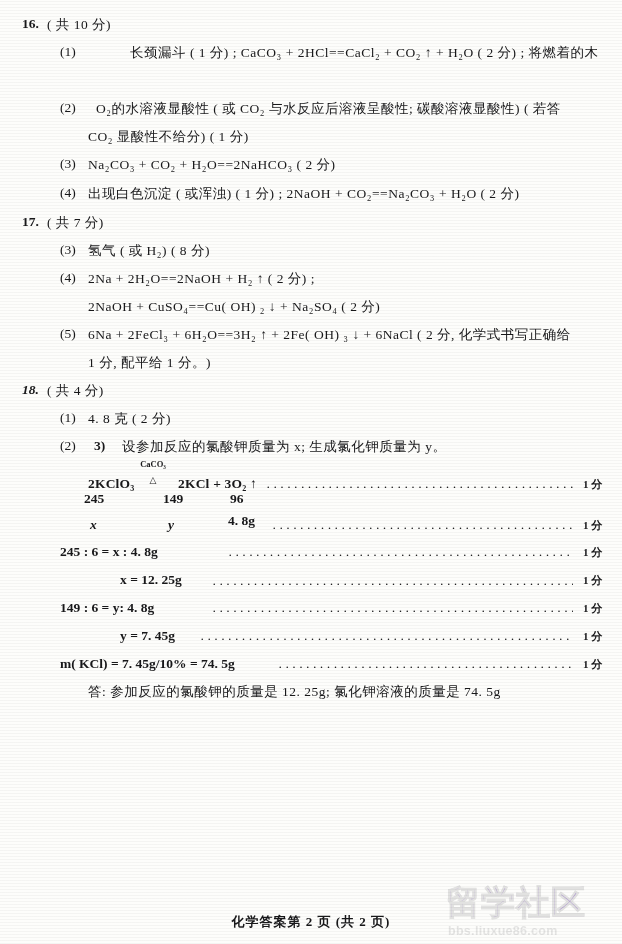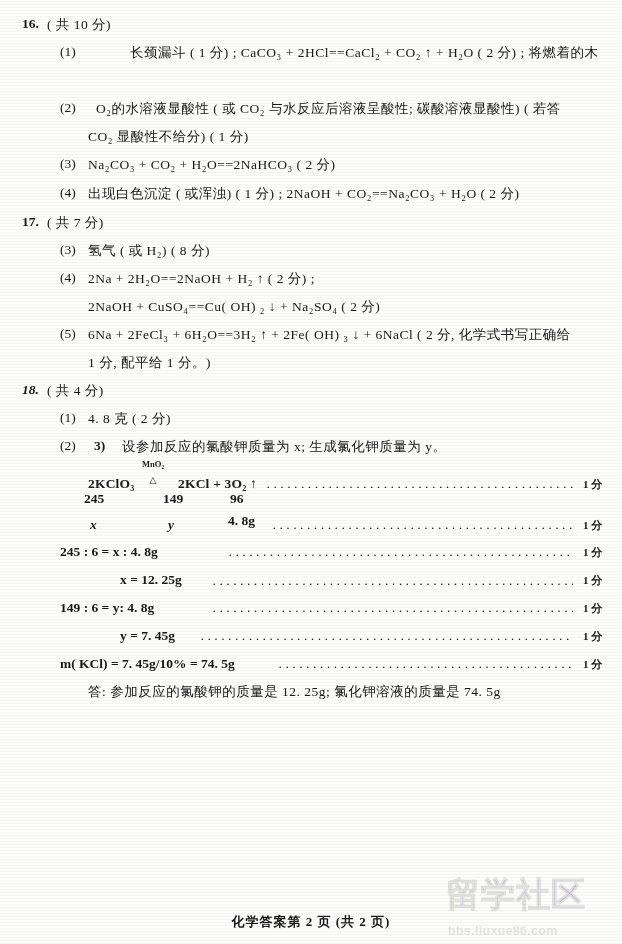--- a/index.html
+++ b/index.html
@@ -53,21 +53,21 @@
 
   
   .footer{
     position:absolute;left:0;right:0;text-align:center;
     font-size:13px;font-weight:bold;letter-spacing:1px;
   }
 
   
   .wm{position:absolute;right:6px;bottom:4px;width:170px;height:62px;opacity:.42;}
   .wm-cn{
-    position:absolute;top:0;left:0;width:100%;
+    position:absolute;top:8px;left:0;width:100%;
     font-size:34px;font-weight:bold;color:#4c1d95;
     letter-spacing:1px;line-height:1;
     -webkit-text-stroke:1px #bfbfbf;
   }
   .wm-url{
     position:absolute;bottom:2px;left:2px;
     font-size:12.5px;color:#c4c4c4;font-weight:bold;letter-spacing:.3px;
     font-family:"Liberation Sans","DejaVu Sans",sans-serif;
   }
   .noise{position:absolute;inset:0;pointer-events:none;opacity:.035;
@@ -113,21 +113,21 @@
 
   <div class="sub" style="top:410px;">(1)</div>
   <div class="body cn" style="top:410px;">4. 8 克 ( 2 分)</div>
 
   <div class="sub" style="top:438px;">(2)</div>
   <div class="body bold" style="top:438px;left:94px;">3)</div>
   <div class="body cn" style="top:438px;left:122px;">设参加反应的氯酸钾质量为 x;  生成氯化钾质量为 y。</div>
 
   <div class="row formula" style="top:477px;left:88px;">2KClO₃</div>
   <div class="cond" style="top:460px;left:133px;width:40px;">
-    <span class="top">MnO₂</span>
+    <span class="top">CaCO₃</span>
     <span class="bot">△</span>
   </div>
   <div class="row formula" style="top:477px;left:178px;">2KCl  +  3O₂ ↑</div>
   <div class="leader" style="top:479px;left:266px;width:307px;">··································································</div>
   <div class="score" style="top:477px;left:583px;">1 分</div>
 
   <div class="row bold" style="top:492px;left:84px;">245</div>
   <div class="row bold" style="top:492px;left:163px;">149</div>
   <div class="row bold" style="top:492px;left:230px;">96</div>
 

